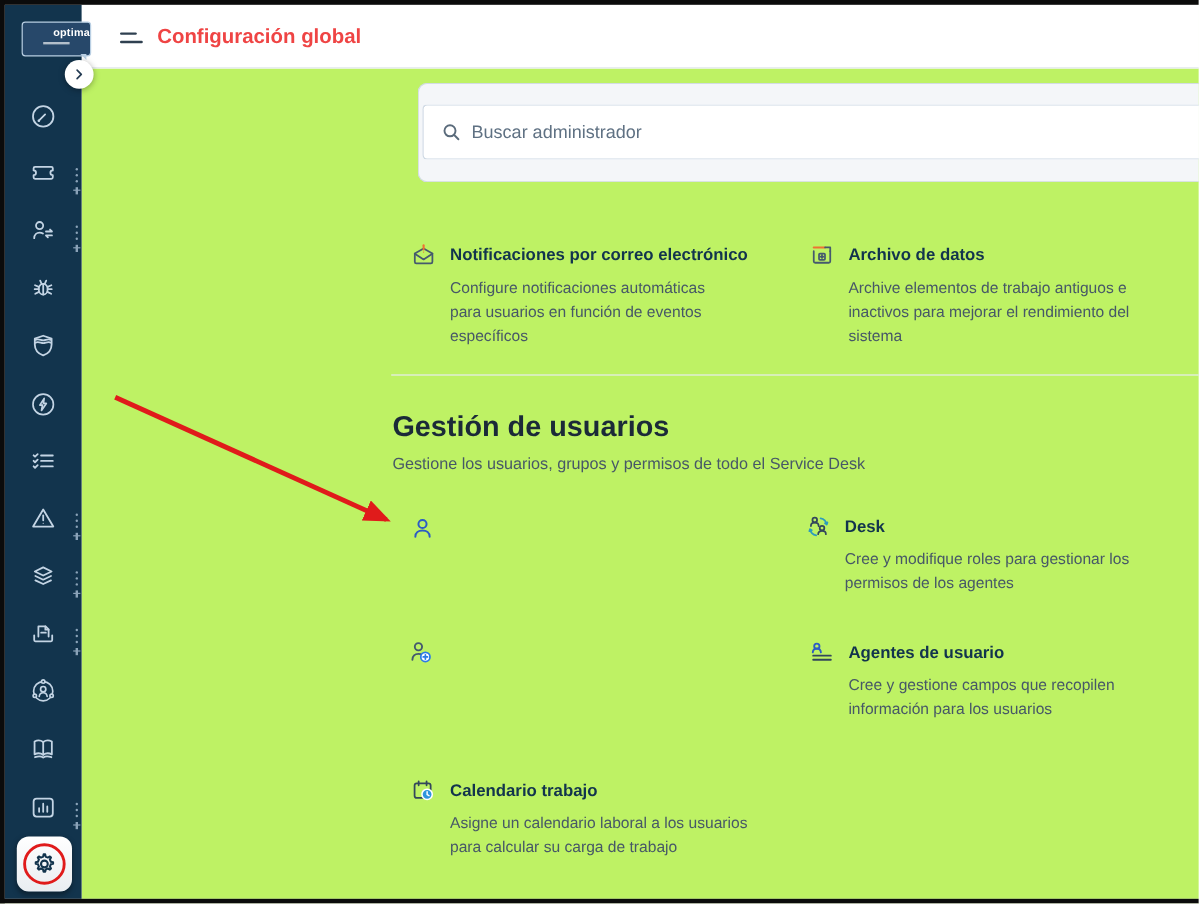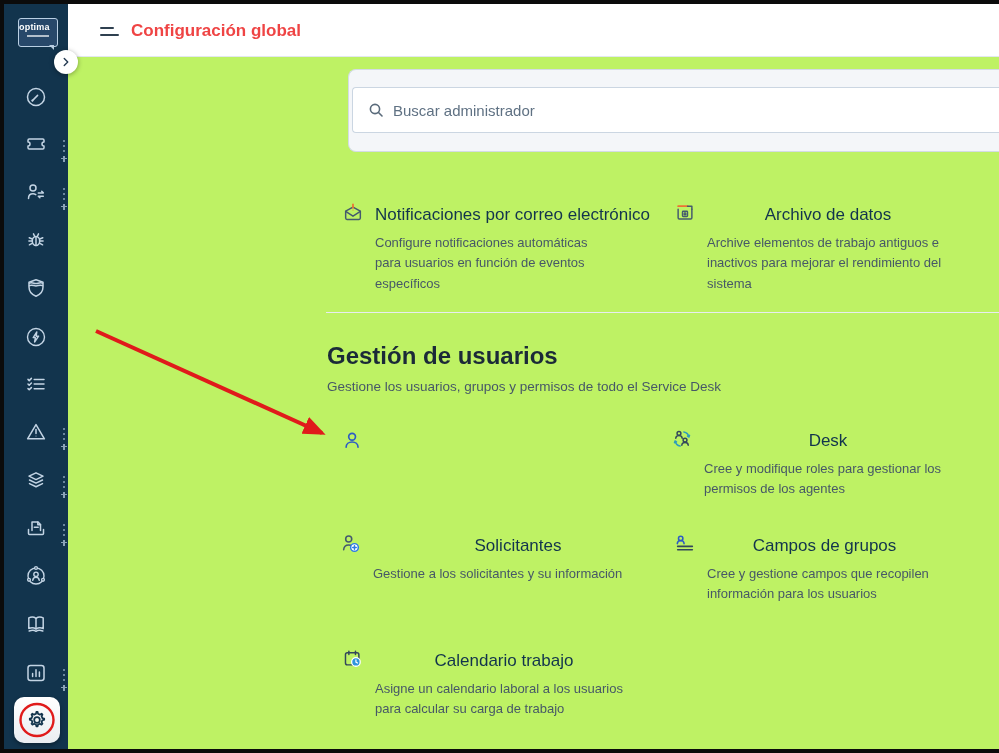--- a/index.html
+++ b/index.html
@@ -6,22 +6,22 @@
   html,body { width:999px; height:753px; overflow:hidden; background:#fff;
               font-family:"Liberation Sans", sans-serif; position:relative; }
 
   
   .frame-top    { position:absolute; left:0; top:0; width:999px; height:4px; background:#0b0b0b; z-index:20; }
   .frame-left   { position:absolute; left:0; top:0; width:4px; height:753px; background:#0b0b0b; z-index:20; }
   .frame-bottom { position:absolute; left:0; top:749px; width:999px; height:4px; background:#0b0b0b; z-index:20; }
 
   
   .sidebar { position:absolute; left:4px; top:4px; width:64px; height:745px; background:#12344d; z-index:5; }
-  .logo { position:absolute; left:14px; top:14px; width:40px; height:29px; background:#27486a;
-          border:1px solid #b9cfe3; border-radius:3px; text-align:left; }
+  .logo { position:absolute; left:14px; top:14px; width:58px; height:29px; background:#27486a;
+          border:1px solid #b9cfe3; border-radius:3px; text-align:right; }
   .logo .lg-txt { display:block; color:#fff; font-size:9px; font-weight:bold; letter-spacing:.2px; margin-top:3px; }
   .logo .lg-tag { display:block; width:22px; height:2px; background:rgba(255,255,255,.65); margin:3px auto 0; }
   .logo::after { content:""; position:absolute; right:3px; bottom:-4px; width:0; height:0;
                  border-left:5px solid transparent; border-top:5px solid #b9cfe3; }
 
   .sitem { position:absolute; left:20px; width:24px; height:24px; cursor:pointer; }
   .sitem svg { width:24px; height:24px; display:block; }
   .kebab { position:absolute; left:56px; width:8px; display:flex; flex-direction:column; align-items:center; gap:2.5px; cursor:pointer; }
   .kebab i { width:2.4px; height:2.4px; border-radius:50%; background:#8aa2b8; }
   .kebab .kplus { width:6px; height:6px; position:relative; margin-top:1px; }
@@ -54,21 +54,21 @@
   .search-box { position:absolute; left:3px; right:0; top:17px; height:46px; background:#fff;
                 border:1px solid #cbd6e2; border-right:none; border-radius:4px 0 0 4px;
                 display:flex; align-items:center; gap:9px; padding-left:15px; }
   .search-box input { border:none; outline:none; background:transparent; flex:1;
                       font-family:"Liberation Sans", sans-serif; font-size:15px; color:#2c3e50; }
   .search-box input::placeholder { color:#5f7183; opacity:1; }
 
   .card { position:absolute; display:flex; gap:11px; cursor:pointer; }
   .card .cicon { width:22px; height:22px; flex:0 0 22px; }
   .card .cicon svg { width:22px; height:22px; display:block; }
-  .ctitle { font-size:17px; font-weight:normal; color:#12344d; line-height:1.25; padding-top:2px;text-align:center; }
+  .ctitle { font-size:14px; font-weight:bold; color:#12344d; line-height:1.25; padding-top:2px; }
   .cdesc  { margin-top:8px; font-size:13px; color:#475867; line-height:1.55; }
 
   .divider { position:absolute; left:258px; right:0; top:255px; height:1px; background:#e8edf1; }
 
   .sec-heading { position:absolute; left:259px; top:285px; font-size:24px; font-weight:bold; color:#1b2a38; }
   .sec-sub     { position:absolute; left:259px; top:322px; font-size:13.5px; color:#475867; }
 
   
   .annot { position:absolute; left:0; top:0; width:999px; height:753px; z-index:30; pointer-events:none; }
 </style>
@@ -329,37 +329,33 @@
 
   <div class="card" style="left:272px; top:476px;">
     <div class="cicon">
       <svg viewBox="0 0 24 24" fill="none" stroke="#44596e" stroke-width="1.7" stroke-linecap="round">
         <circle cx="9.5" cy="6.5" r="3.3"></circle>
           <path d="M4 18.3 C4.2 14.8 6.5 13 9.5 13 C10.2 13 10.9 13.1 11.5 13.3"></path>
         <circle cx="15.8" cy="15.8" r="4.2" fill="#ffffff" stroke="#2c7be5" stroke-width="1.6"></circle>
         <path d="M15.8 13.9 V17.7 M13.9 15.8 H17.7" stroke="#2c7be5" stroke-width="1.6"></path>
       </svg>
     </div>
-    <div>
-      <div class="ctitle">Solicitantes</div>
-      <div class="cdesc" style="width:290px">Gestione a los solicitantes y su información</div>
-    </div>
   </div>
 
   <div class="card" style="left:606px; top:476px;">
     <div class="cicon">
       <svg viewBox="0 0 24 24" fill="none" stroke="#2c5cc5" stroke-width="1.7" stroke-linecap="round">
         <circle cx="7.3" cy="6" r="2.4"></circle>
           <path d="M3.6 11.6 C3.8 9.2 5.4 8.1 7.3 8.1 C9.2 8.1 10.8 9.2 11 11.6"></path>
         <path d="M4 14.6 H20" stroke="#33475b"></path>
           <path d="M4 18.3 H20" stroke="#33475b"></path>
       </svg>
     </div>
     <div>
-      <div class="ctitle">Campos de grupos</div>
+      <div class="ctitle">Agentes de usuario</div>
       <div class="cdesc" style="width:235px">Cree y gestione campos que recopilen información para los usuarios</div>
     </div>
   </div>
 
   <div class="card" style="left:274px; top:591px;">
     <div class="cicon">
       <svg viewBox="0 0 24 24" fill="none" stroke="#33475b" stroke-width="1.6" stroke-linecap="round">
         <rect x="3.8" y="5.2" width="14.6" height="13.2" rx="2"></rect>
         <path d="M7.5 3.4 V7 M14.7 3.4 V7"></path>
         <circle cx="15.2" cy="15.2" r="4.7" fill="#2f95dd" stroke="#ffffff" stroke-width="1.4"></circle>

